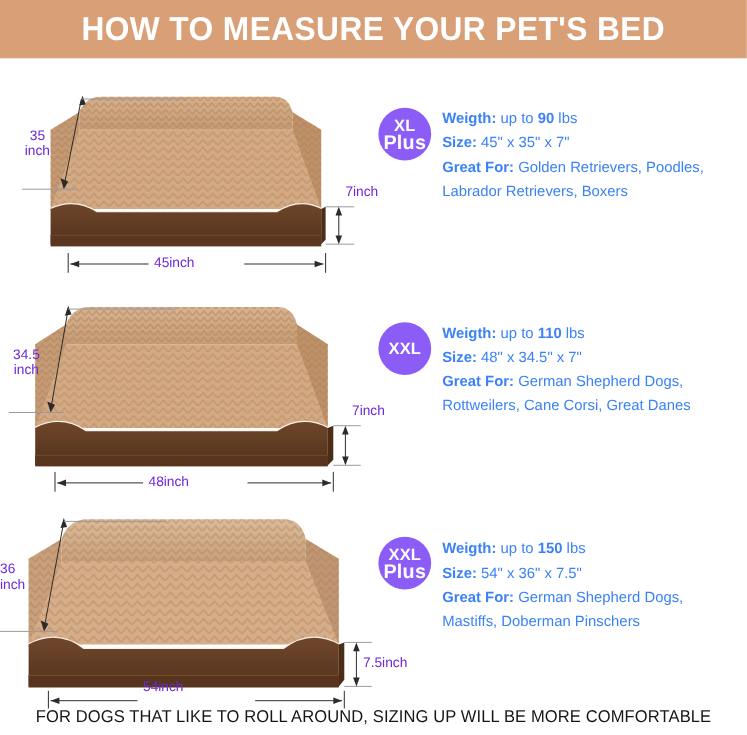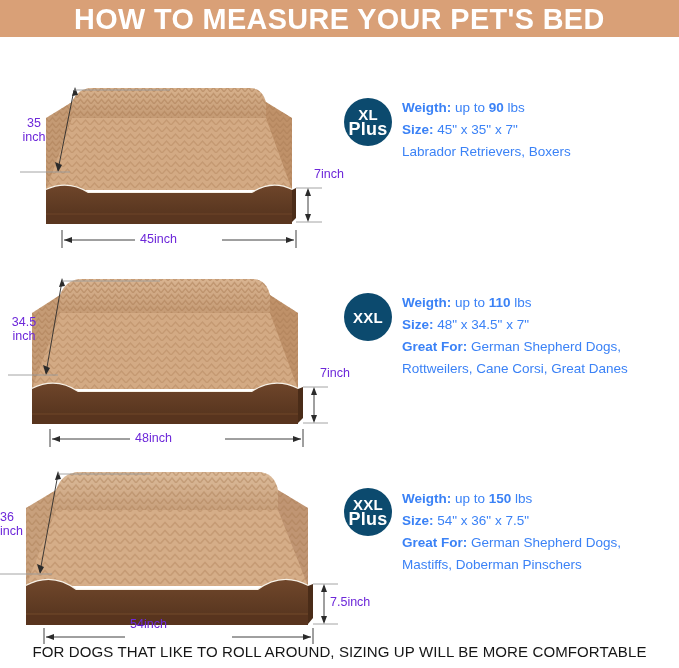--- a/index.html
+++ b/index.html
@@ -14,21 +14,21 @@
     overflow: hidden;
     font-family: "Liberation Sans", sans-serif;
     color: #1a1a1a;
   }
 
   
   .header-band {
     position: absolute;
     left: 0; top: 0;
     width: 679px;
-    height: 37px;
+    height: 53px;
     background: #d9a077;
     display: flex;
     align-items: center;
     justify-content: center;
   }
   .header-title {
     font-family: "Liberation Sans Narrow", "Liberation Sans", sans-serif;
     font-weight: bold;
     font-size: 30px;
     letter-spacing: 0.4px;
@@ -79,21 +79,21 @@
     width: 339px;
     height: 190px;
   }
   .badge {
     position: absolute;
     left: 4px;
     top: 36px;
     width: 48px;
     height: 48px;
     border-radius: 50%;
-    background: #0c4a6e;
+    background: #8b5cf6;
     color: #ffffff;
     font-weight: bold;
     font-size: 15px;
     line-height: 15px;
     display: flex;
     flex-direction: column;
     align-items: center;
     justify-content: center;
     text-align: center;
     letter-spacing: 0.2px;
@@ -217,20 +217,24 @@
     <div class="spec-lines">
       <div class="ln">
         <span class="lbl">Weigth:</span>
         <span>up to</span>
         <span class="strong">90</span>
         <span>lbs</span>
       </div>
       <div class="ln">
         <span class="lbl">Size:</span>
         <span>45" x 35" x 7"</span>
+      </div>
+      <div class="ln">
+        <span class="lbl">Great For:</span>
+        <span>Golden Retrievers, Poodles,</span>
       </div>
       <div class="ln">Labrador Retrievers, Boxers</div>
     </div>
   </div>
 </div>
 
 <div class="row" id="row-1">
   <div class="illus">
     <svg class="dim-svg" width="340" height="190" viewBox="0 0 340 190">
       <defs>

